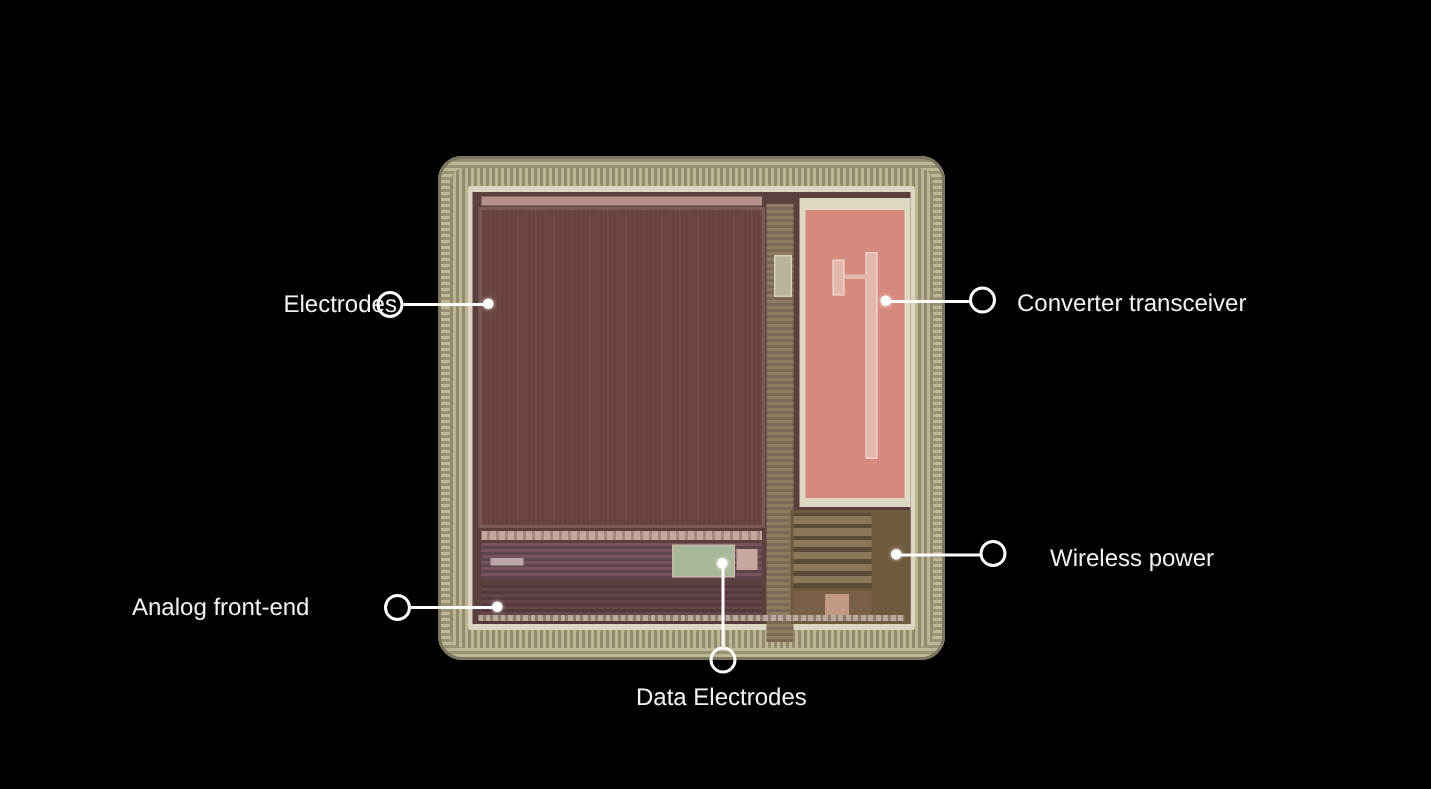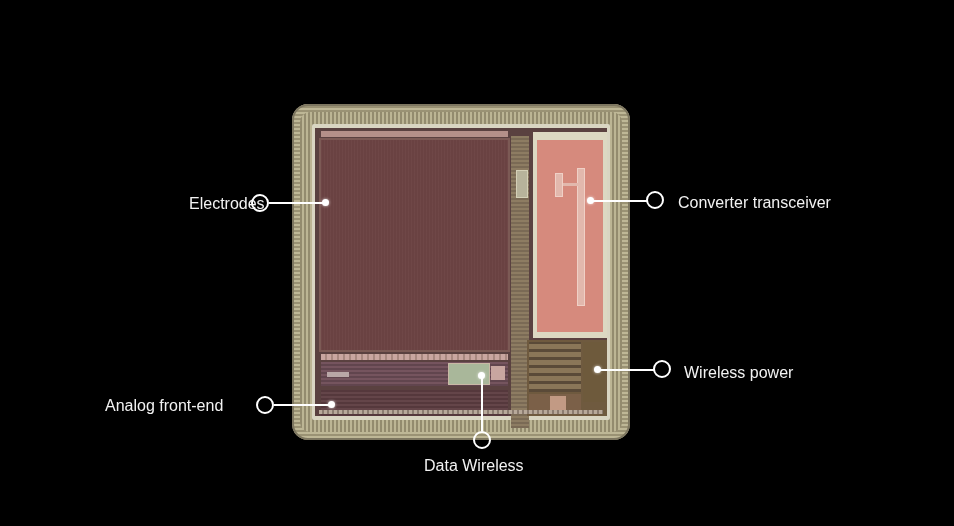--- a/index.html
+++ b/index.html
@@ -178,28 +178,28 @@
   <div class="callout-dot" style="left:587px; top:197px;"></div>
   <div class="callout-line" style="left:592px; top:200px; width:55px;"></div>
   <div class="callout-ring" style="left:646px; top:191px;"></div>
   <span class="callout-label" style="left:678px; top:193px;">Converter transceiver</span>
 </div>
 
 <div>
   <div class="callout-dot" style="left:594px; top:366px;"></div>
   <div class="callout-line" style="left:599px; top:369px; width:55px;"></div>
   <div class="callout-ring" style="left:653px; top:360px;"></div>
-  <span class="callout-label" style="left:684px; top:363px;">Wireless power</span>
-</div>
-
-<div>
-  <span class="callout-label" style="left:105px; top:396px;">Analog front-end</span>
+  <span class="callout-label" style="left:700px; top:363px;">Wireless power</span>
+</div>
+
+<div>
+  <span class="callout-label" style="left:88px; top:396px;">Analog front-end</span>
   <div class="callout-ring" style="left:256px; top:396px;"></div>
   <div class="callout-line" style="left:274px; top:404px; width:56px;"></div>
   <div class="callout-dot" style="left:328px; top:401px;"></div>
 </div>
 
 <div>
   <div class="callout-dot" style="left:478px; top:372px;"></div>
   <div class="callout-vline" style="left:481px; top:376px; height:55px;"></div>
   <div class="callout-ring" style="left:473px; top:431px;"></div>
-  <span class="callout-label" style="left:424px; top:456px;">Data Wireless</span>
+  <span class="callout-label" style="left:424px; top:456px;">Data Electrodes</span>
 </div>
 
 </body></html>

